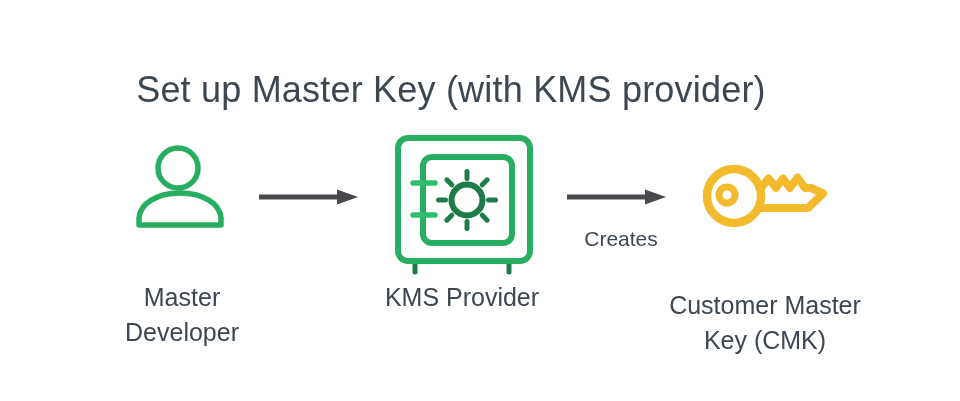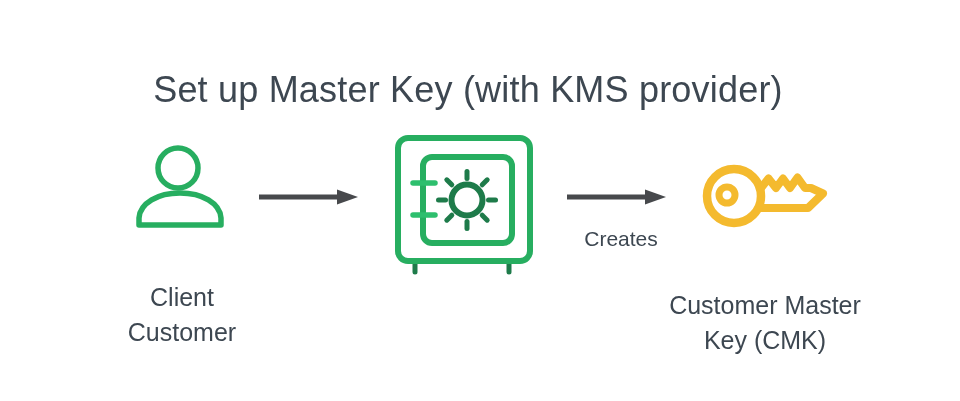--- a/index.html
+++ b/index.html
@@ -2,21 +2,21 @@
 <html style="--green: #27ae60; --green-light: #2ebf6e; --green-dark: #1e7b4a; --yellow: #f4ba2e; --arrow: #47494c; --text: #3d4751;"><head>
 <meta charset="utf-8">
 <style>
   :root{
     --green:#27ae60; --green-light:#2ebf6e; --green-dark:#1e7b4a;
     --yellow:#f4ba2e; --arrow:#47494c; --text:#3d4751;
   }
   html,body{margin:0;padding:0;background:#fff;}
   .stage{
     position:relative;width:902px;height:401px;background:#ffffff;
-    overflow:hidden;font-family:"Liberation Sans", sans-serif;color:var(--text);padding-left:34px;
+    overflow:hidden;font-family:"Liberation Sans", sans-serif;color:var(--text);
   }
   .title{
     position:absolute;left:0;right:0;top:70px;text-align:center;
     font-size:36px;line-height:40px;font-weight:400;color:var(--text);
     letter-spacing:0.2px;
   }
   .icon-wrap{position:absolute;}
   .node-label{
     position:absolute;text-align:center;font-size:25px;line-height:35px;
     color:var(--text);
@@ -87,16 +87,17 @@
     <svg width="132" height="80" viewBox="0 0 132 80">
 
       <path class="stroke-yellow" d="M 52 31 L 64 31 L 71.5 21.5 L 79 31 L 86 21.5 L 93 31 L 100.5 20.5 L 108 31 L 114 31 L 126 36.5 L 111 51 L 52 51 Z" fill="#ffffff" stroke-width="8" stroke-linejoin="round"></path>
 
       <circle class="stroke-yellow" cx="37" cy="39" r="27" fill="#ffffff" stroke-width="8.5"></circle>
 
       <circle class="stroke-yellow" cx="30" cy="38" r="8" fill="none" stroke-width="7"></circle>
     </svg>
   </div>
 
-  <div class="node-label" style="left:112px;top:280px;width:140px;">Client Customer</div>
+  <div class="node-label" style="left:112px;top:280px;width:140px;">Master Developer</div>
+  <div class="node-label" style="left:347px;top:280px;width:230px;">KMS Provider</div>
   <div class="node-label" style="left:650px;top:280px;width:230px;margin-top:8px;">Customer Master Key (CMK)</div>
 
 </div>
 
 </body></html>

